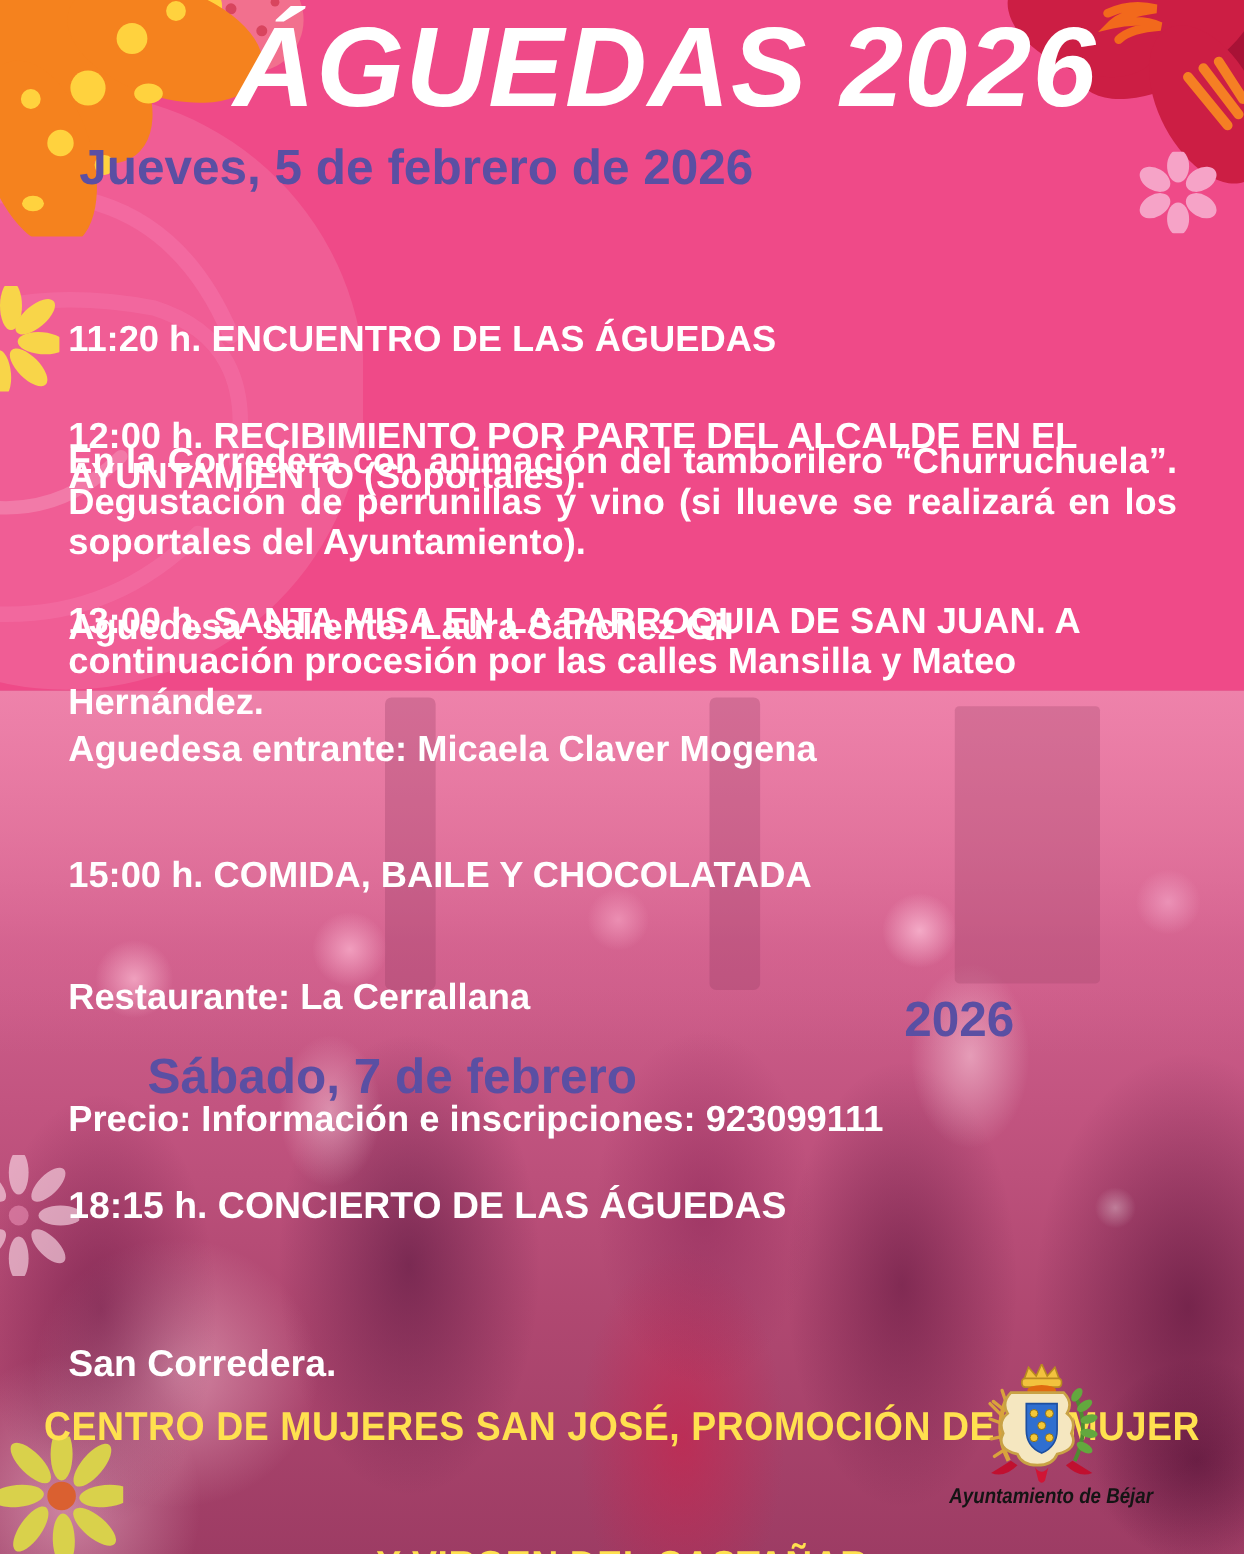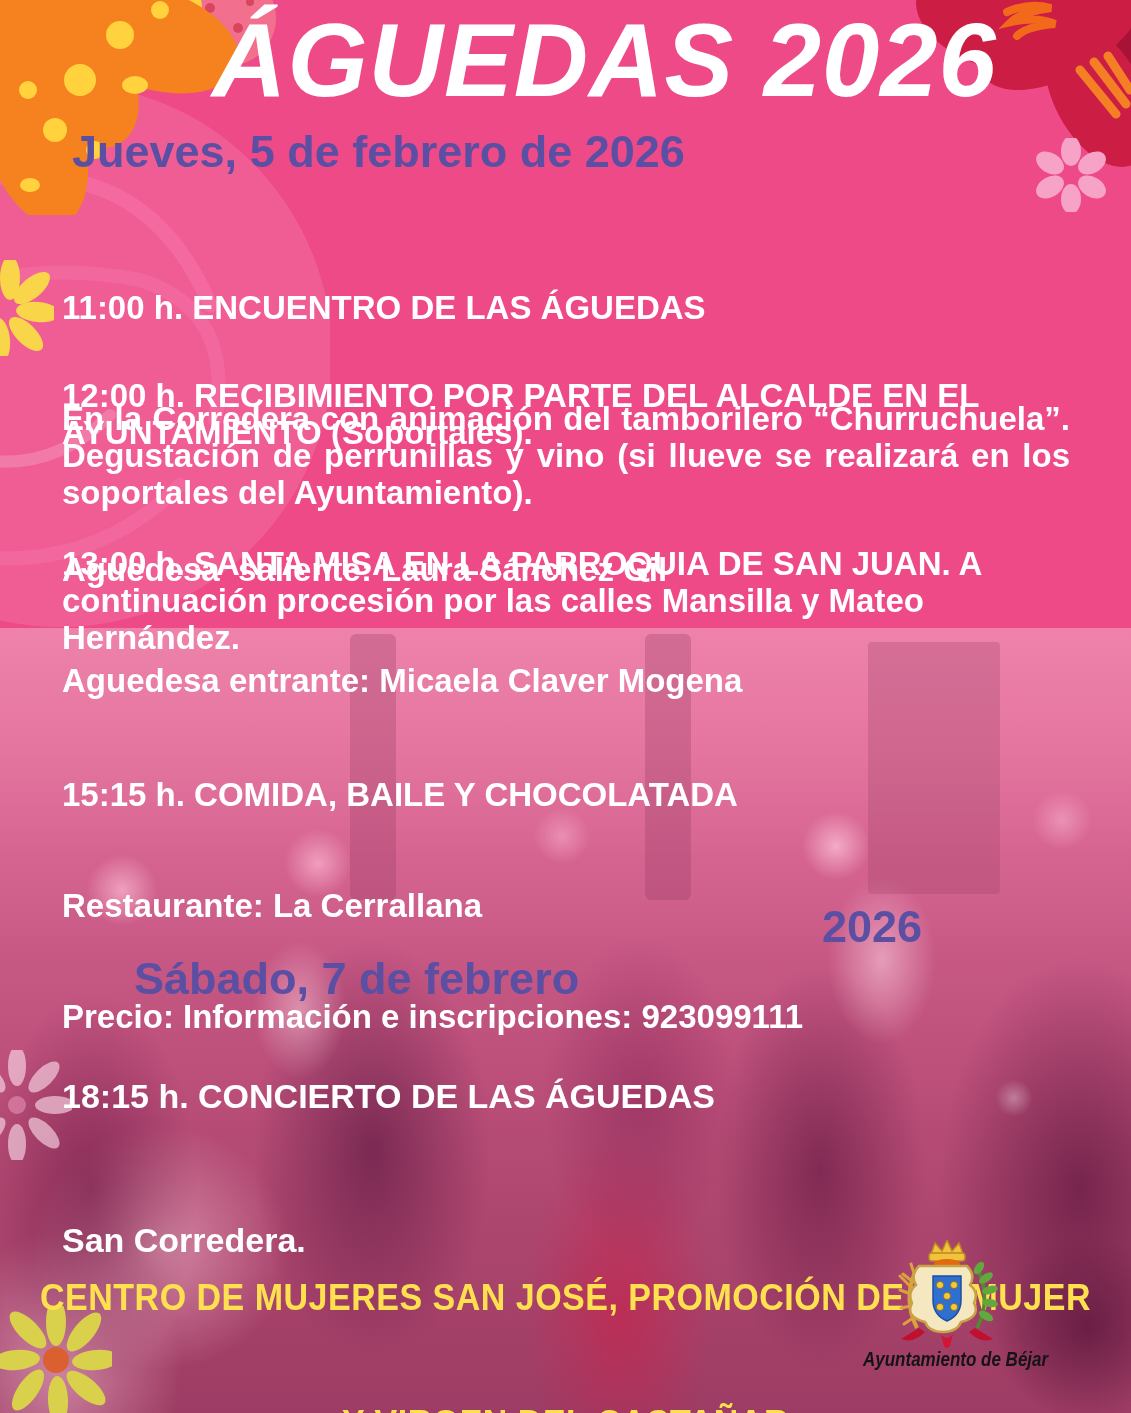--- a/index.html
+++ b/index.html
@@ -170,38 +170,38 @@
       <ellipse cx="28" cy="24" rx="10" ry="24" transform="rotate(315 28 24)"></ellipse>
     </g>
     <circle cx="56" cy="54" r="13" fill="#da6030"></circle>
   </svg>
 
   <div class="title">ÁGUEDAS 2026</div>
 
   <div class="day-heading h-jueves">Jueves, 5 de febrero de 2026</div>
 
   <div class="sec" style="top:215px;">
-    <div>11:00 h. ENCUENTRO DE LAS ÁGUEDAS</div>
+    <div>11:20 h. ENCUENTRO DE LAS ÁGUEDAS</div>
     <div class="just">En la Corredera con animación del tamborilero “Churruchuela”. Degustación de perrunillas y vino (si llueve se realizará en los soportales del Ayuntamiento).</div>
   </div>
 
   <div class="sec" style="top:377px;">12:00 h. RECIBIMIENTO POR PARTE DEL ALCALDE EN EL
 AYUNTAMIENTO (Soportales).</div>
 
   <div class="sec" style="top:477px;">
     <div>Aguedesa  saliente: Laura Sánchez Gil</div>
     <div>Aguedesa entrante: Micaela Claver Mogena</div>
   </div>
 
   <div class="sec" style="top:545px;">13:00 h. SANTA MISA EN LA PARROQUIA DE SAN JUAN. A
 continuación procesión por las calles Mansilla y Mateo
 Hernández.</div>
 
   <div class="sec" style="top:702px;">
-    <div>15:15 h. COMIDA, BAILE Y CHOCOLATADA</div>
+    <div>15:00 h. COMIDA, BAILE Y CHOCOLATADA</div>
     <div>Restaurante: La Cerrallana</div>
     <div>Precio: Información e inscripciones: 923099111</div>
   </div>
 
   <div class="day-heading h-sabado">
     <span class="main">Sábado, 7 de febrero</span>
     <span class="year">2026</span>
   </div>
 
   <div class="sec2" style="top:976px;">

